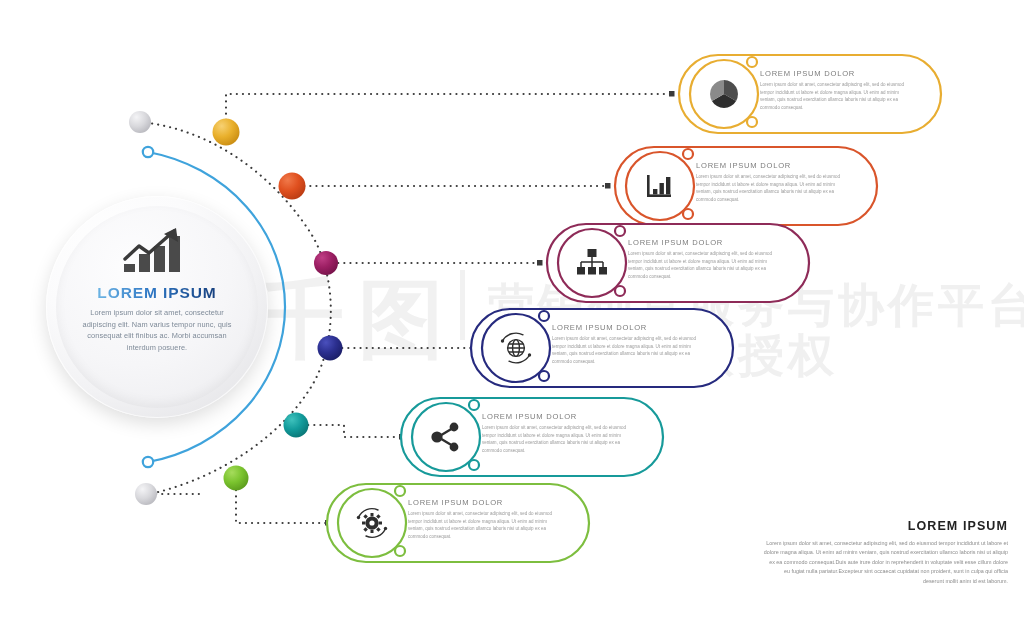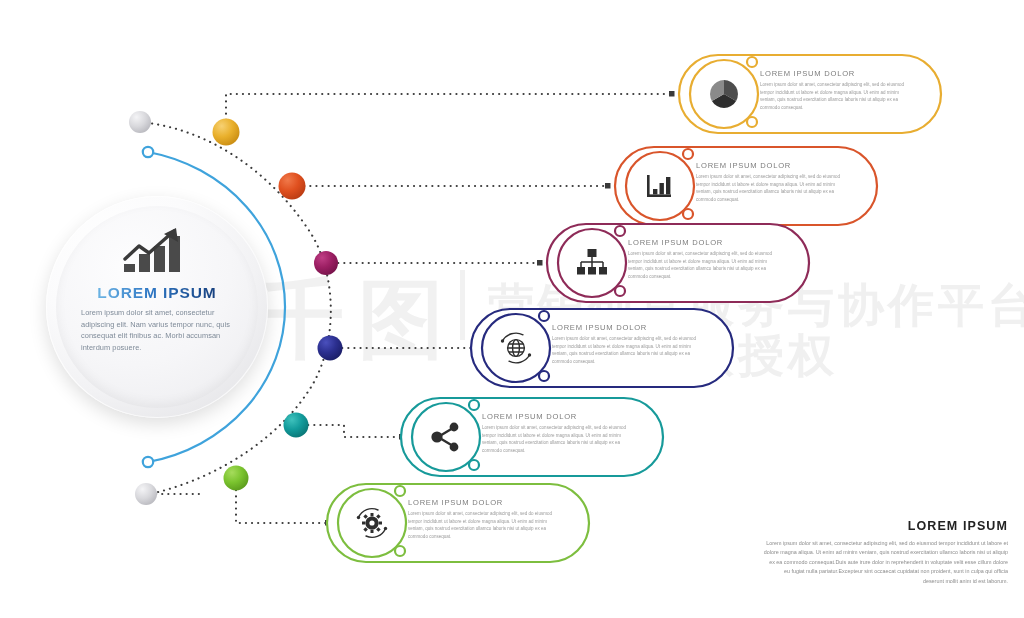--- a/index.html
+++ b/index.html
@@ -35,21 +35,21 @@
     display:flex;flex-direction:column;align-items:center;
     box-shadow:inset 0 -4px 12px rgba(0,0,0,.05);
   }
   .center-icon{margin-top:20px;width:74px;height:50px;}
   .center-title{
     margin-top:8px;font-size:15.5px;font-weight:bold;letter-spacing:.9px;
     background:linear-gradient(90deg,#6cb4e4 0%,#2f77c4 45%,#17407e 100%);
     -webkit-background-clip:text;background-clip:text;color:transparent;
   }
   .center-body{
-    margin-top:5px;width:152px;font-size:7.4px;line-height:1.58;
+    margin-top:5px;width:152px;text-align:center;font-size:7.4px;line-height:1.58;
     color:#7e8a98;letter-spacing:.05px;
   }
 
   
   .pill{position:absolute;}
   .pill-head{
     position:absolute;font-size:7.6px;font-weight:normal;letter-spacing:.75px;color:#7d7d7d;
     white-space:nowrap;
   }
   .pill-body{

